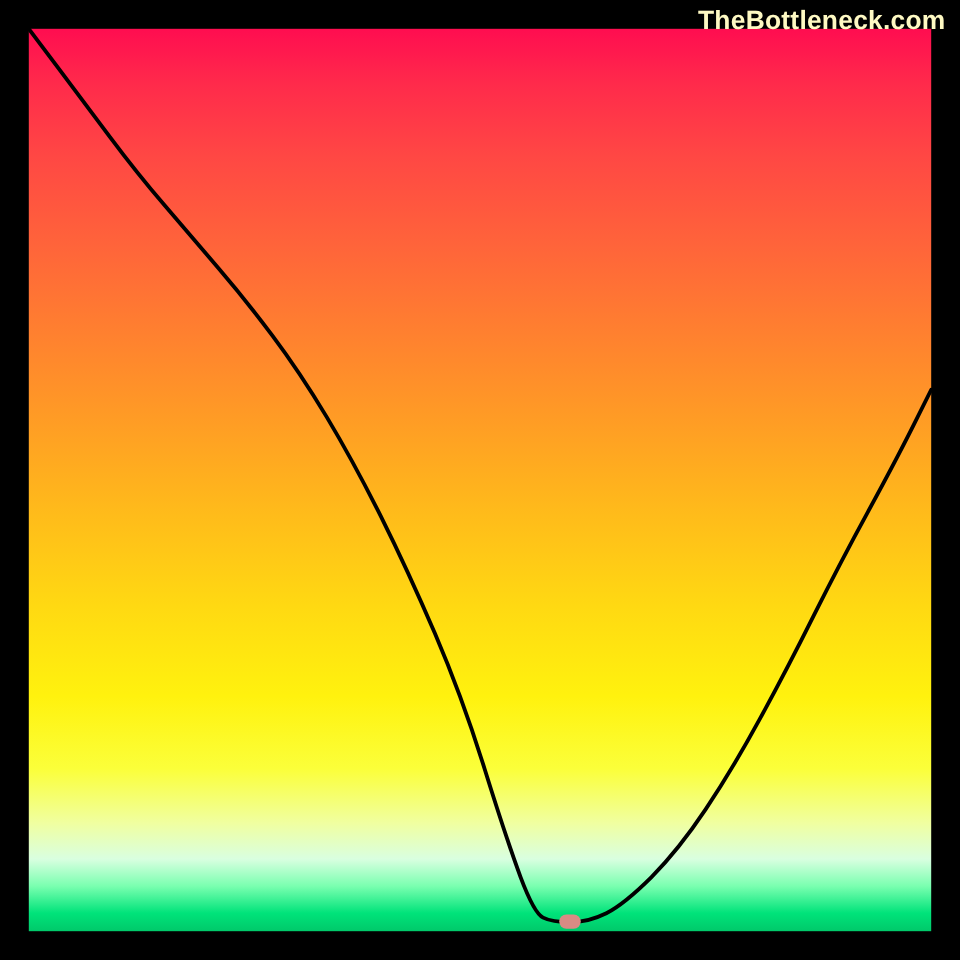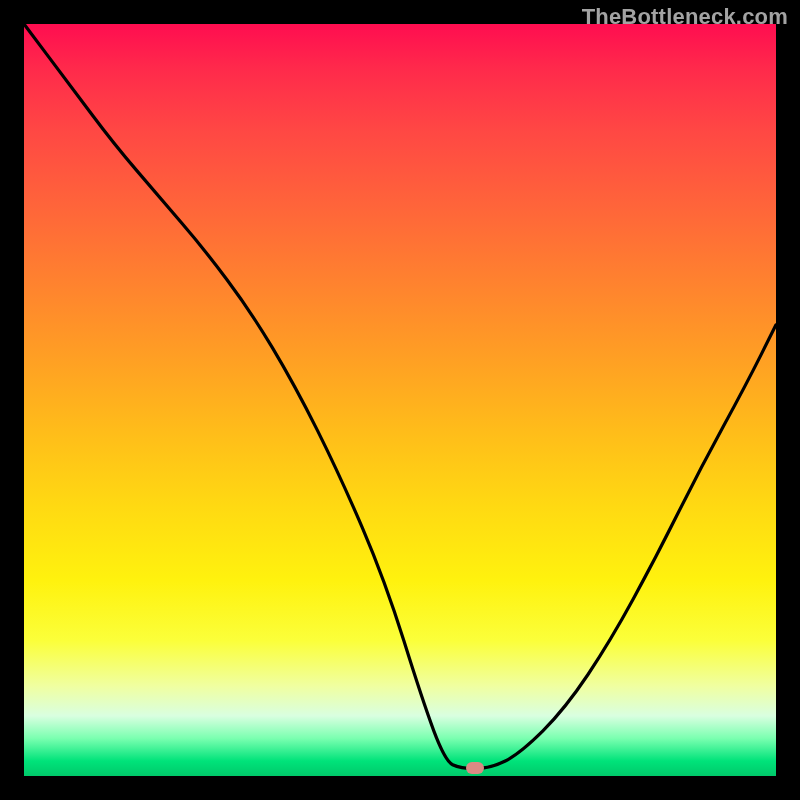--- a/index.html
+++ b/index.html
@@ -14,21 +14,21 @@
   .frame {
     position: relative;
     width: 800px;
     height: 800px;
     background: #000;
   }
   .watermark {
     position: absolute;
     top: 4px;
     right: 12px;
-    color: #a3a3a3;
+    color: #fef9c3;
     font-size: 22px;
     font-weight: 600;
     letter-spacing: 0.2px;
     z-index: 5;
     user-select: none;
   }
   .plot-area {
     position: absolute;
     left: 24px;
     top: 24px;

